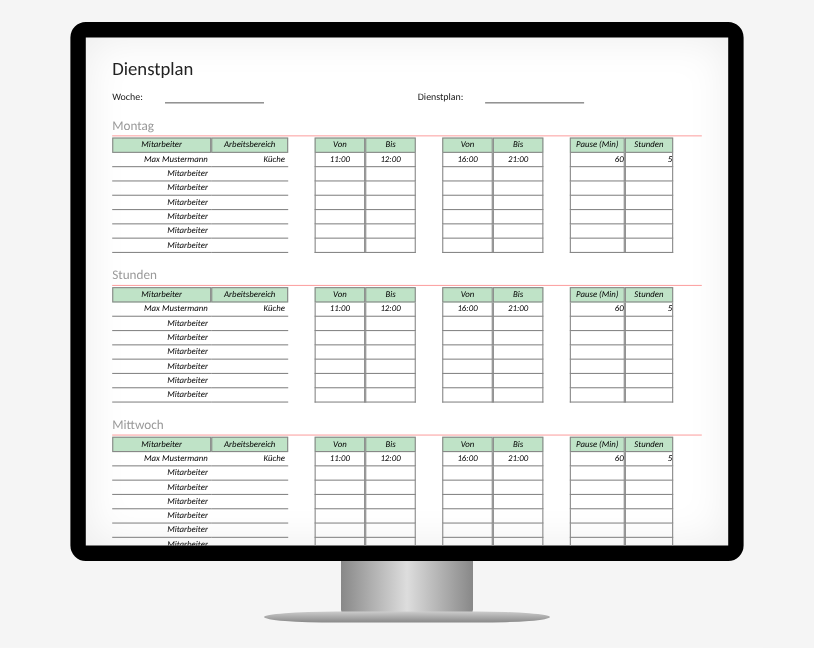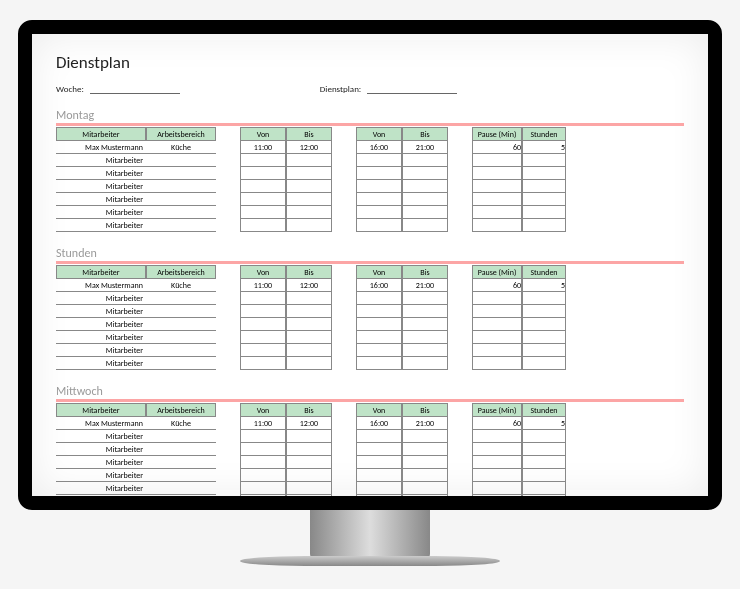--- a/index.html
+++ b/index.html
@@ -5,21 +5,21 @@
   * { box-sizing: border-box; margin: 0; padding: 0; }
   body {
     background: #f5f5f5;
     font-family: Calibri, Arial, sans-serif;
     display: flex;
     justify-content: center;
     align-items: flex-start;
     padding: 20px 0;
   }
   .monitor {
-    width: 704px;
+    width: 612px;
     position: relative;
   }
   .screen {
     background: #fff;
     border: 14px solid #000;
     border-radius: 14px;
     height: 490px;
     overflow: hidden;
     padding: 18px 24px;
     box-shadow: inset 0 0 40px rgba(0,0,0,0.08);
@@ -46,59 +46,60 @@
     color: #222;
     margin-bottom: 10px;
   }
   .meta {
     display: flex;
     gap: 140px;
     font-size: 9px;
     margin-bottom: 14px;
     color: #222;
   }
-  .meta .field { display: flex; align-items: flex-end; gap: 6px; }
+  .meta .field { display: flex; align-items: flex-end; gap: 20px; }
   .meta .underline {
     border-bottom: 1px solid #666;
     width: 90px;
     height: 10px;
   }
 
   .day-block { margin-bottom: 14px; }
   .day-title {
     font-size: 12px;
     color: #9a9a9a;
     font-weight: 500;
-    border-bottom: 3px solid #fca5a5;
+    border-bottom: 1px solid #fca5a5;
     padding-bottom: 1px;
     margin-bottom: 1px;
   }
 
   .grid {
     display: grid;
     grid-template-columns: 90px 70px 24px 46px 46px 24px 46px 46px 24px 50px 44px;
     font-size: 8px;
+    font-style: italic;
   }
   .hdr {
     background: #bfe3c7;
     border: 1px solid #888;
     text-align: center;
     padding: 1px 0;
     font-weight: 500;
   }
   .gap { background: transparent; border: none; }
   .cell {
     border-bottom: 1px solid #888;
     padding: 1px 3px;
     min-height: 11px;
     text-align: right;
     white-space: nowrap;
     overflow: hidden;
   }
-  .cell.center { text-align: center; }
+  .cell.center { text-align: right; }
   .timecell {
     border: 1px solid #888;
     border-top: none;
     text-align: center;
     padding: 1px 0;
     min-height: 11px;
   }
   .summcell {
     border: 1px solid #888;
     border-top: none;

